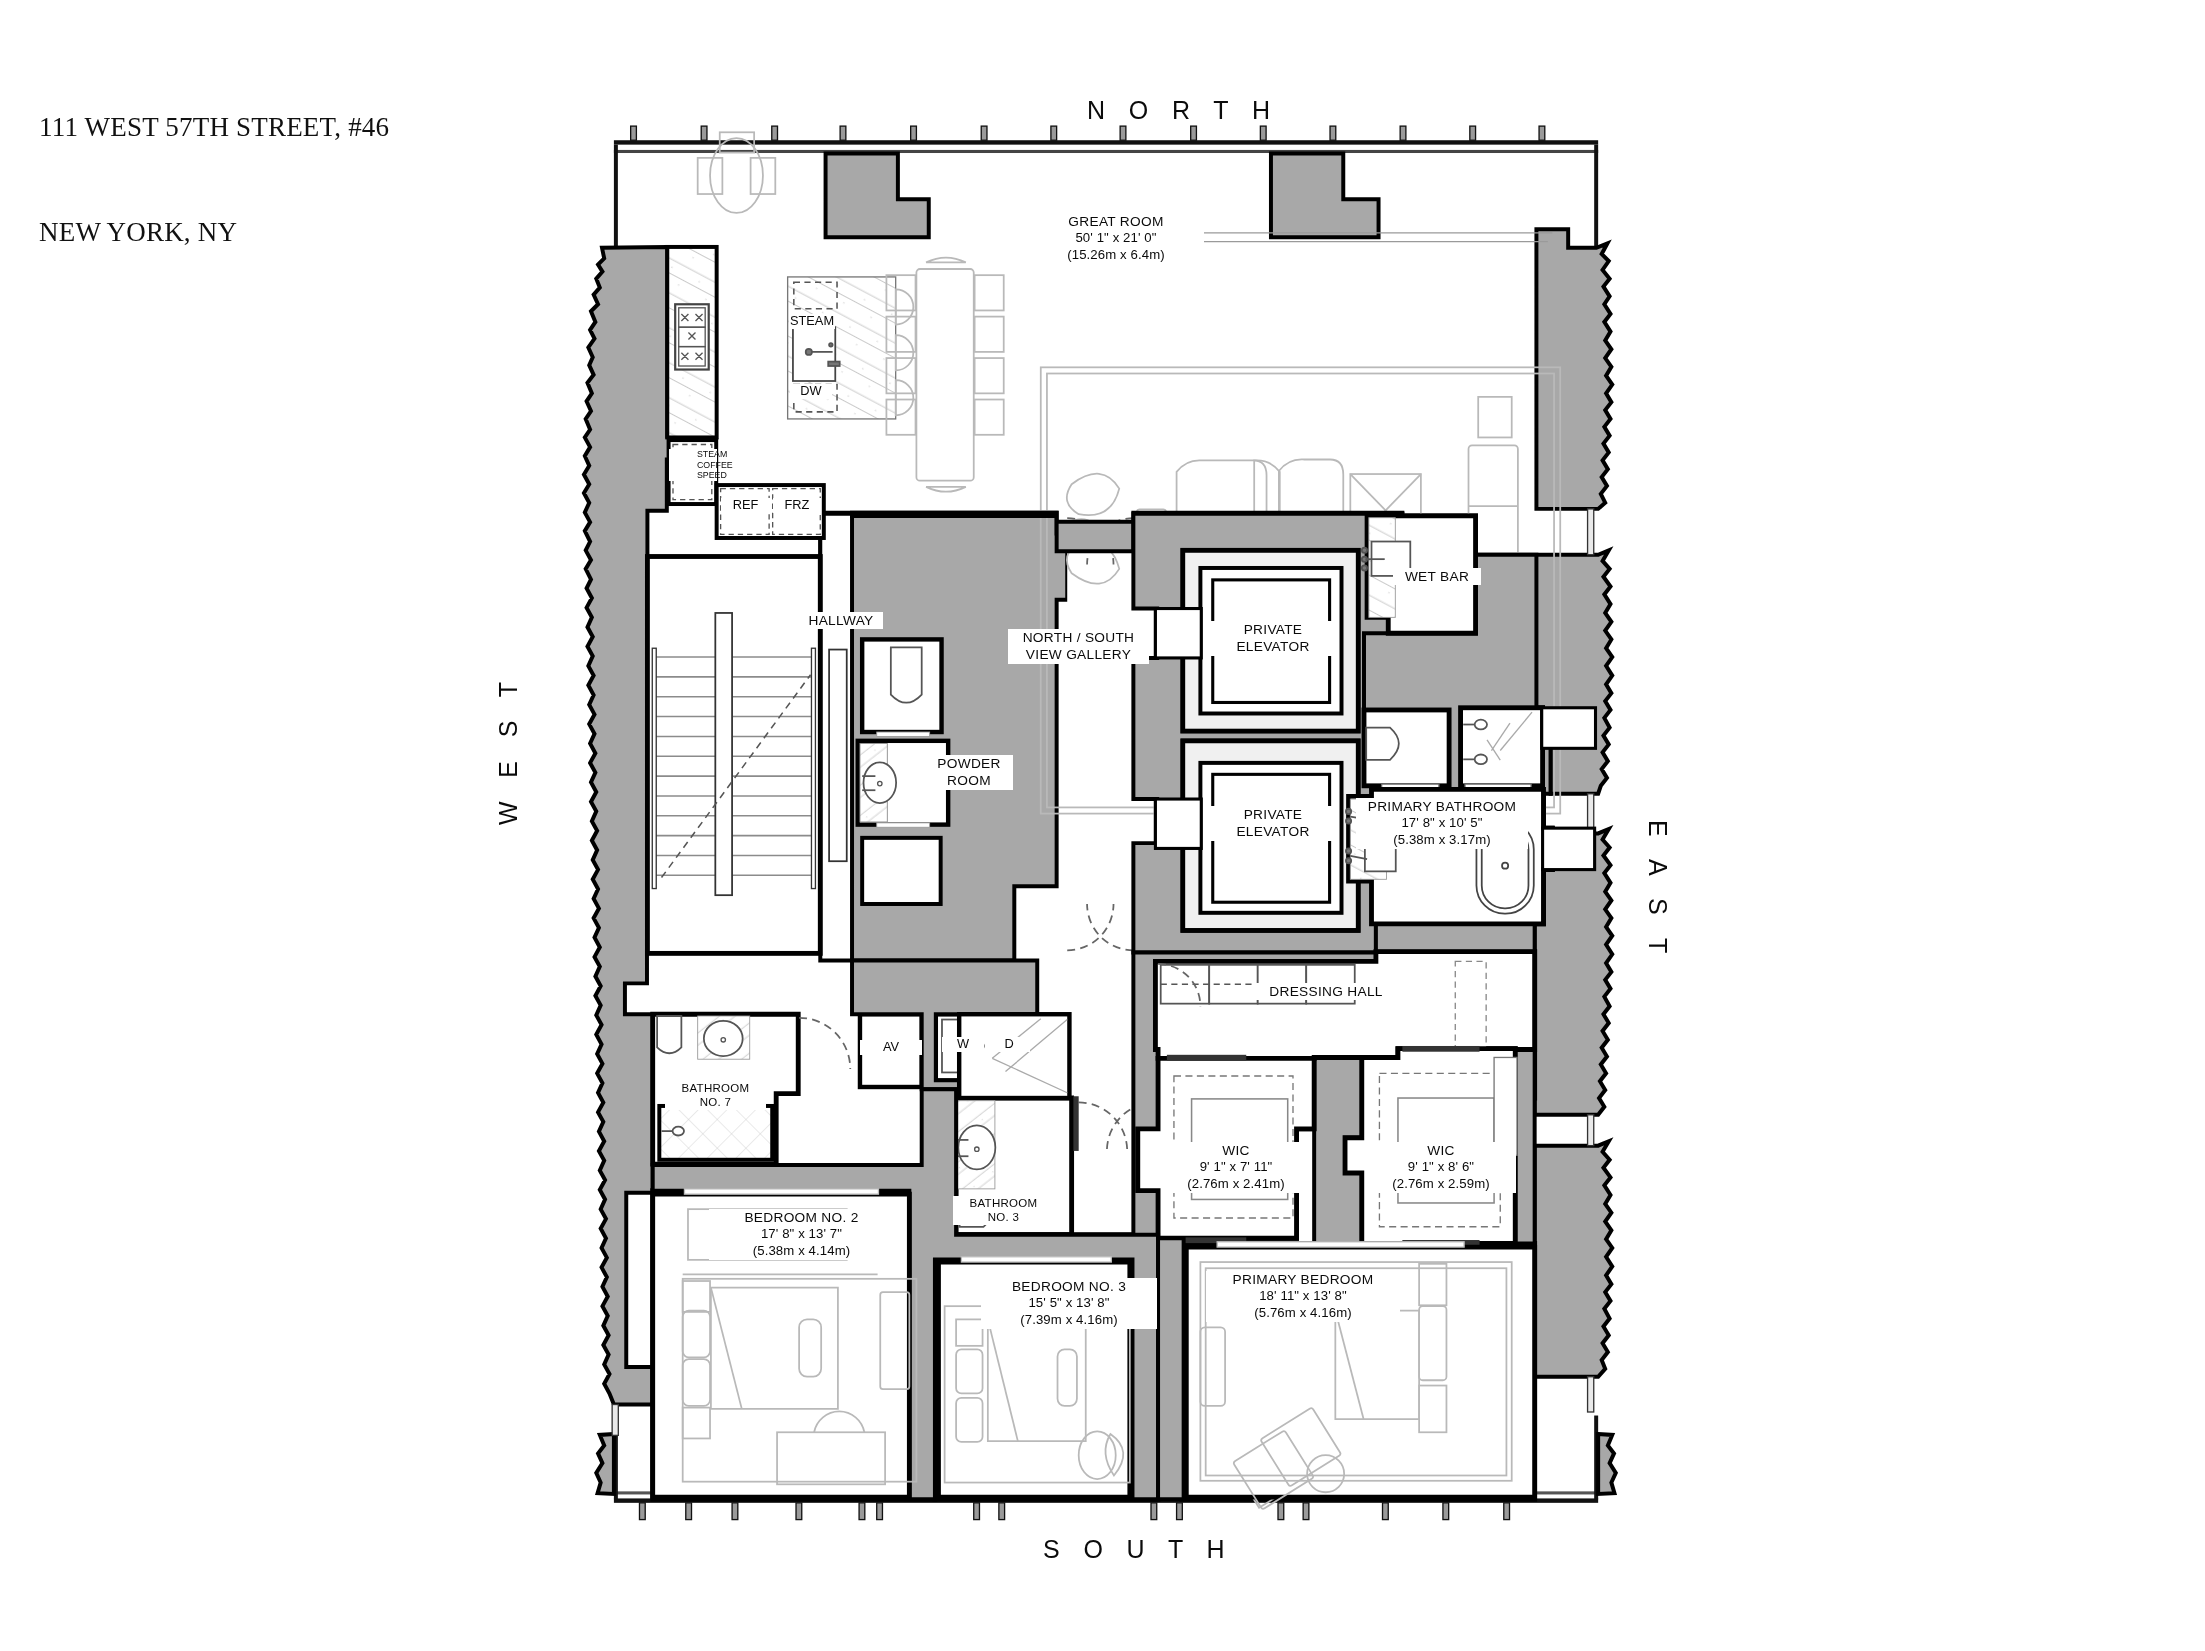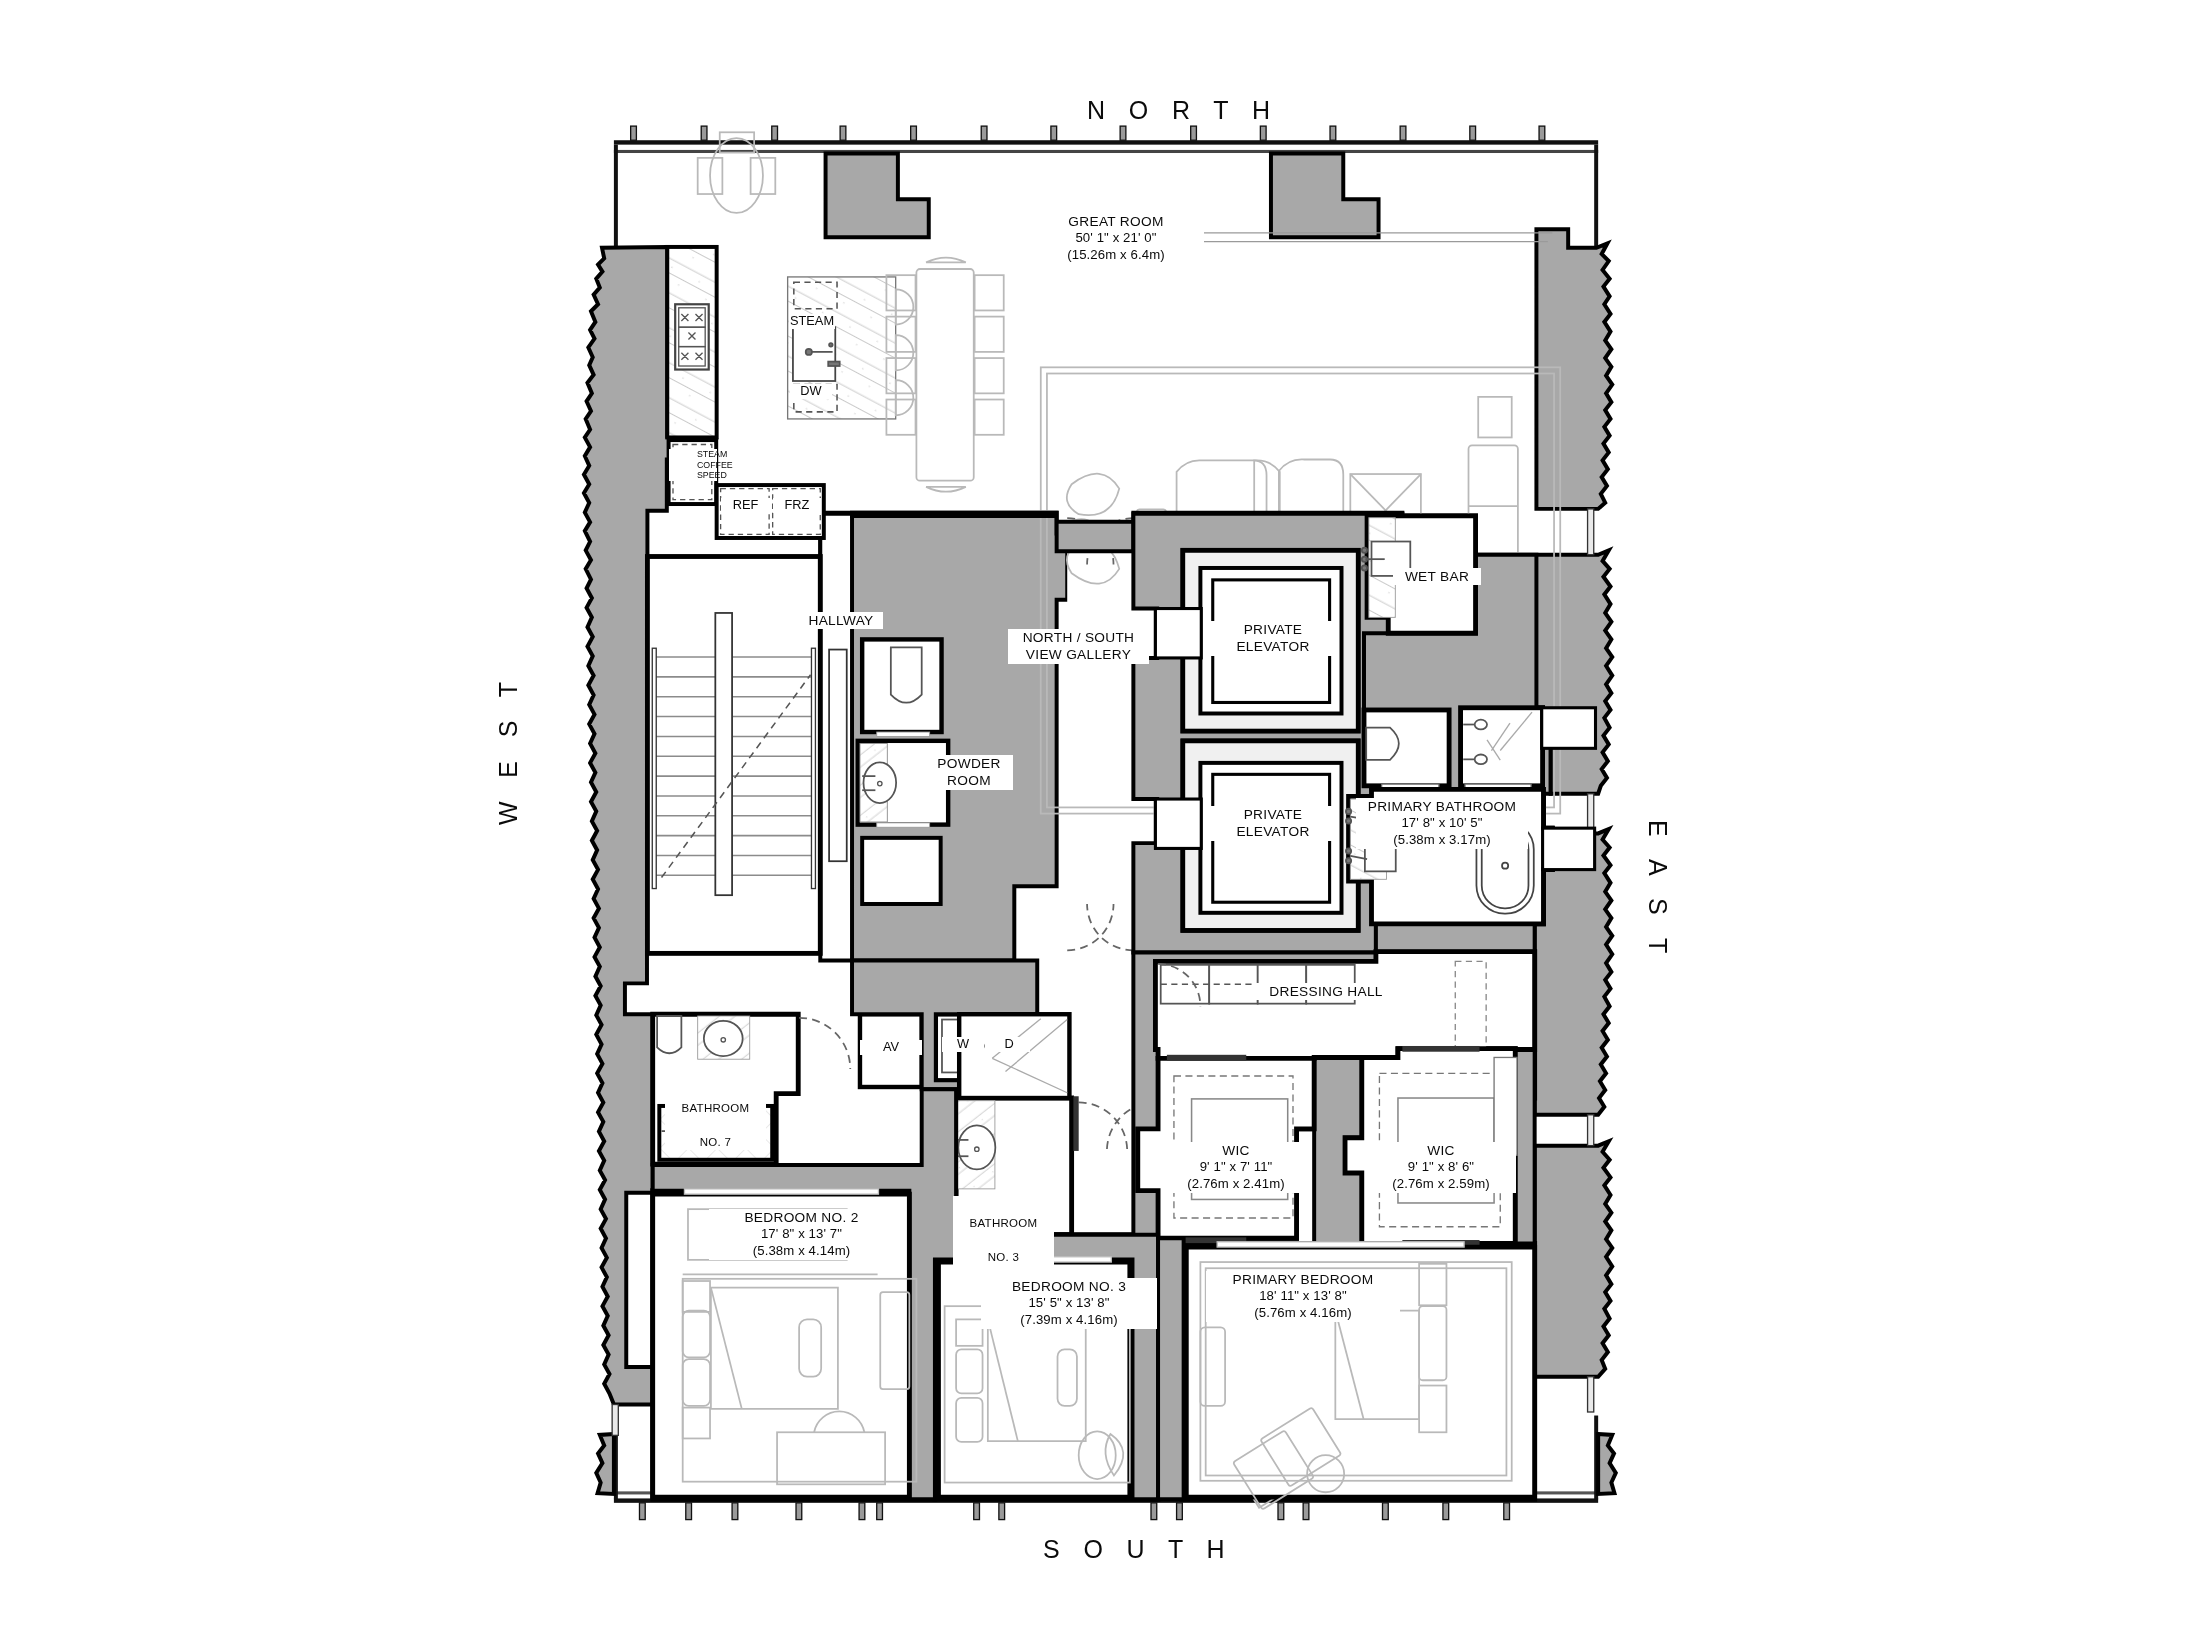--- a/index.html
+++ b/index.html
@@ -66,38 +66,42 @@
     text-align: center;
     color: #0a0a0a;
     font-family: "Liberation Sans", sans-serif;
     line-height: 1.26;
     white-space: nowrap;
     background: #ffffff;
     pointer-events: auto;
   }
   .room-label .rl-name { display:block; font-size: 13.7px; letter-spacing: 0.3px; }
   .room-label .rl-dim  { display:block; font-size: 13.2px; letter-spacing: 0.1px; }
-  .room-label.sm .rl-name { font-size: 11.5px; margin-top: 20px; }
+  .room-label.sm .rl-name { font-size: 11.5px; }
   .appliance-label {
     position: absolute;
     color: #0a0a0a;
     font-size: 12.8px;
     font-family: "Liberation Sans", sans-serif;
     line-height: 1.14;
     text-align: center;
     white-space: pre-line;
     background: #ffffff;
   }
   .appliance-label.tiny { font-size: 8.8px; line-height: 1.22; }
 </style>
 </head>
 <body>
 
 <div id="page">
 
+  <div id="title-block">
+    <span class="tline">111 WEST 57TH STREET, #46</span>
+    <span class="tline">NEW YORK, NY</span>
+  </div>
 
   <div class="compass" id="compass-north">N O R T H</div>
   <div class="compass" id="compass-south">S O U T H</div>
   <div class="compass" id="compass-west">W E S T</div>
   <div class="compass" id="compass-east">E A S T</div>
 
   <svg id="plan-svg" viewBox="0 0 5000 3744">
     <defs>
 
       <pattern id="stone" width="70" height="70" patternUnits="userSpaceOnUse" patternTransform="rotate(28)">

